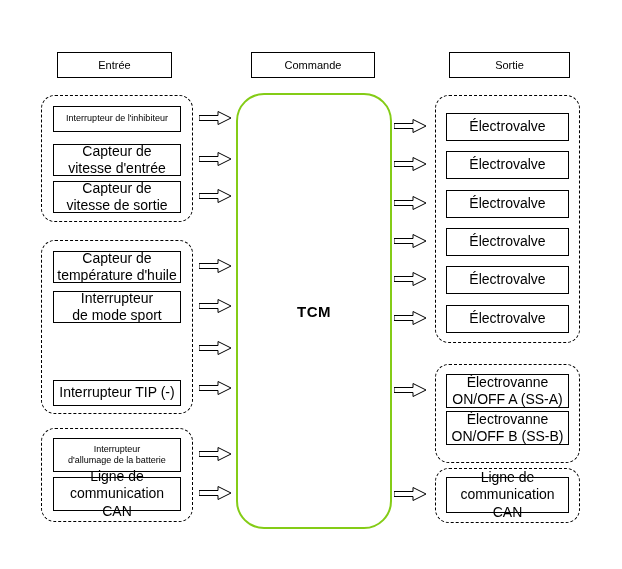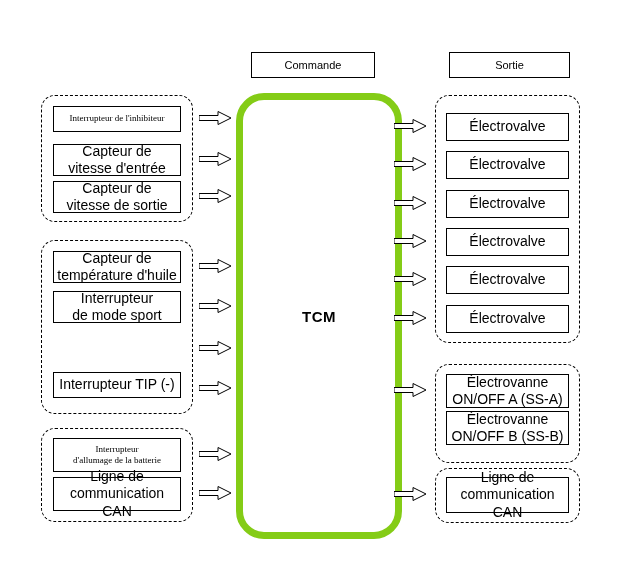--- a/index.html
+++ b/index.html
@@ -10,52 +10,53 @@
   .hdr{
     position:absolute;border:1px solid #000;background:#fff;
     display:flex;align-items:center;justify-content:center;font-size:11px;
   }
   .group{position:absolute;border:1px dashed #000;border-radius:14px;}
   .box{
     position:absolute;border:1px solid #000;background:#fff;
     display:flex;align-items:center;justify-content:center;
     text-align:center;font-size:14px;line-height:1.25;white-space:pre-line;
   }
-  .fs9{font-size:9px;font-family:Liberation Serif, serif;}
+  .fs9{font-size:9px;}
   .tcm{
-    position:absolute;border:7px solid #84cc16;border-radius:28px;background:#fff;
+    position:absolute;border:2px solid #84cc16;border-radius:28px;background:#fff;
     display:flex;align-items:center;justify-content:center;
     font-size:15px;font-weight:bold;letter-spacing:0.5px;
   }
   .arrow{position:absolute;width:33px;height:14px;}
   .arrow svg{display:block;width:100%;height:100%;}
 </style>
 </head>
 <body>
 
 <div class="canvas">
 
+  <div class="hdr" style="left:57px;top:52px;width:113px;height:24px">Entrée</div>
   <div class="hdr" style="left:251px;top:52px;width:122px;height:24px">Commande</div>
   <div class="hdr" style="left:449px;top:52px;width:119px;height:24px">Sortie</div>
 
   <div class="tcm" style="left:236px;top:93px;width:152px;height:432px">TCM</div>
 
   <div class="group" style="left:41px;top:95px;width:150px;height:125px"></div>
   <div class="box fs9" style="left:53px;top:106px;width:126px;height:24px">Interrupteur de l'inhibiteur</div>
   <div class="box" style="left:53px;top:144px;width:126px;height:30px">Capteur de
 vitesse d'entrée</div>
   <div class="box" style="left:53px;top:181px;width:126px;height:30px">Capteur de
 vitesse de sortie</div>
 
   <div class="group" style="left:41px;top:240px;width:150px;height:172px"></div>
   <div class="box" style="left:53px;top:251px;width:126px;height:30px">Capteur de
 température d'huile</div>
   <div class="box" style="left:53px;top:291px;width:126px;height:30px">Interrupteur
 de mode sport</div>
-  <div class="box" style="left:53px;top:372px;width:126px;height:24px">Interrupteur TIP (-)</div>
+  <div class="box" style="left:53px;top:380px;width:126px;height:24px">Interrupteur TIP (-)</div>
 
   <div class="group" style="left:41px;top:428px;width:150px;height:92px"></div>
   <div class="box fs9" style="left:53px;top:438px;width:126px;height:32px">Interrupteur
 d'allumage de la batterie</div>
   <div class="box" style="left:53px;top:477px;width:126px;height:32px">Ligne de
 communication CAN</div>
 
   <div class="group" style="left:435px;top:95px;width:143px;height:246px"></div>
   <div class="box" style="left:446px;top:113px;width:121px;height:26px">Électrovalve</div>
   <div class="box" style="left:446px;top:151px;width:121px;height:26px">Électrovalve</div>

